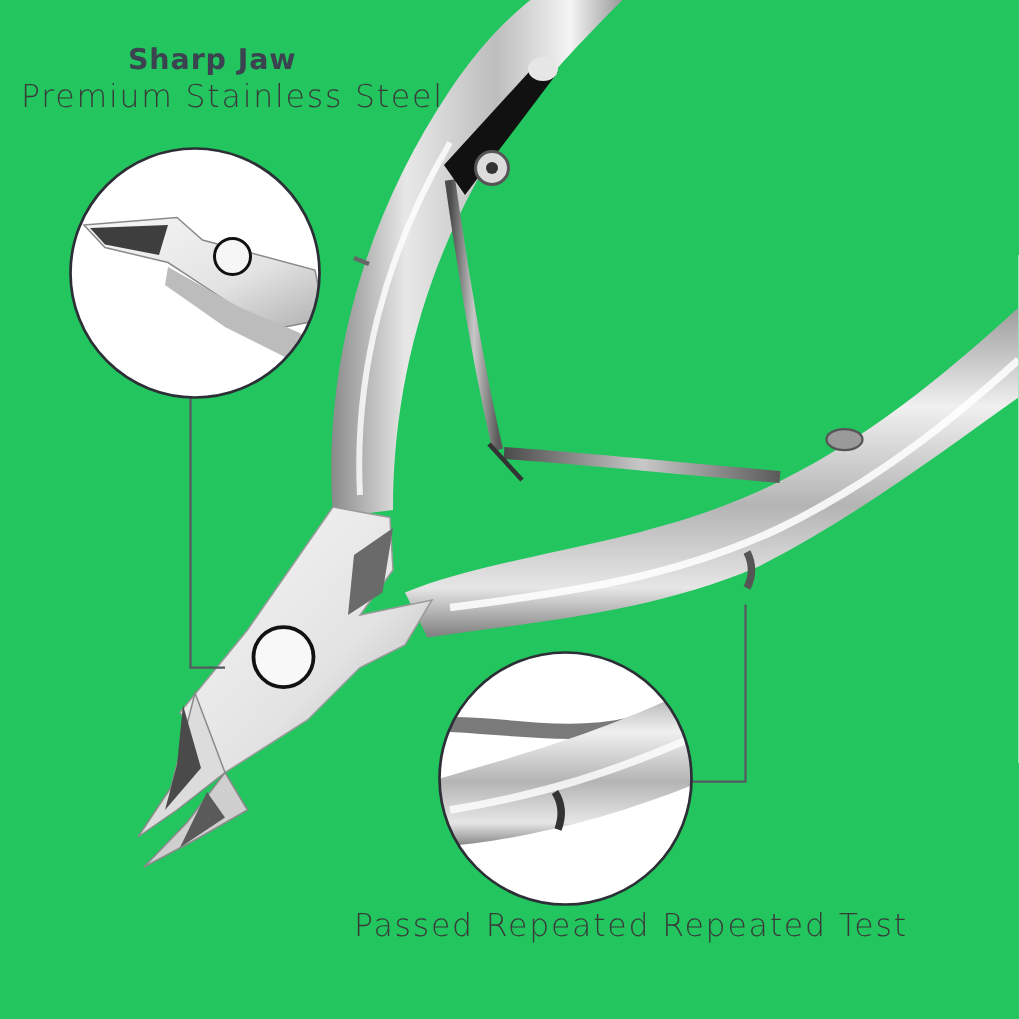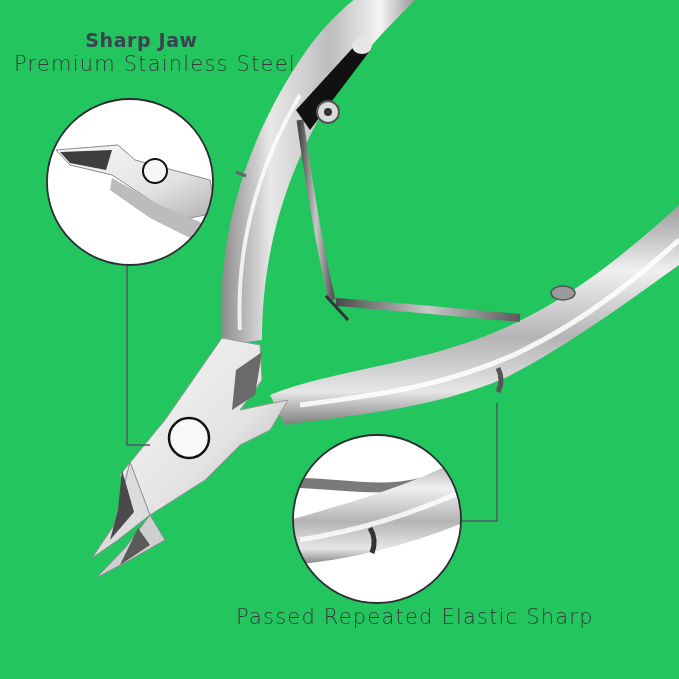--- a/index.html
+++ b/index.html
@@ -108,16 +108,16 @@
     </g>
     <circle cx="377" cy="519" r="84" fill="none" stroke="#2c2f36" stroke-width="1.8"></circle>
   </svg>
 
   <div class="caption cap-top">
     <span class="title">Sharp Jaw</span>
     <span class="sub">Premium Stainless Steel</span>
   </div>
 
   <div class="caption cap-bottom">
-    <span class="sub">Passed Repeated Elastic Sharp</span>
+    <span class="sub">Passed Repeated Repeated Test</span>
   </div>
 
 </div>
 
 </body></html>

